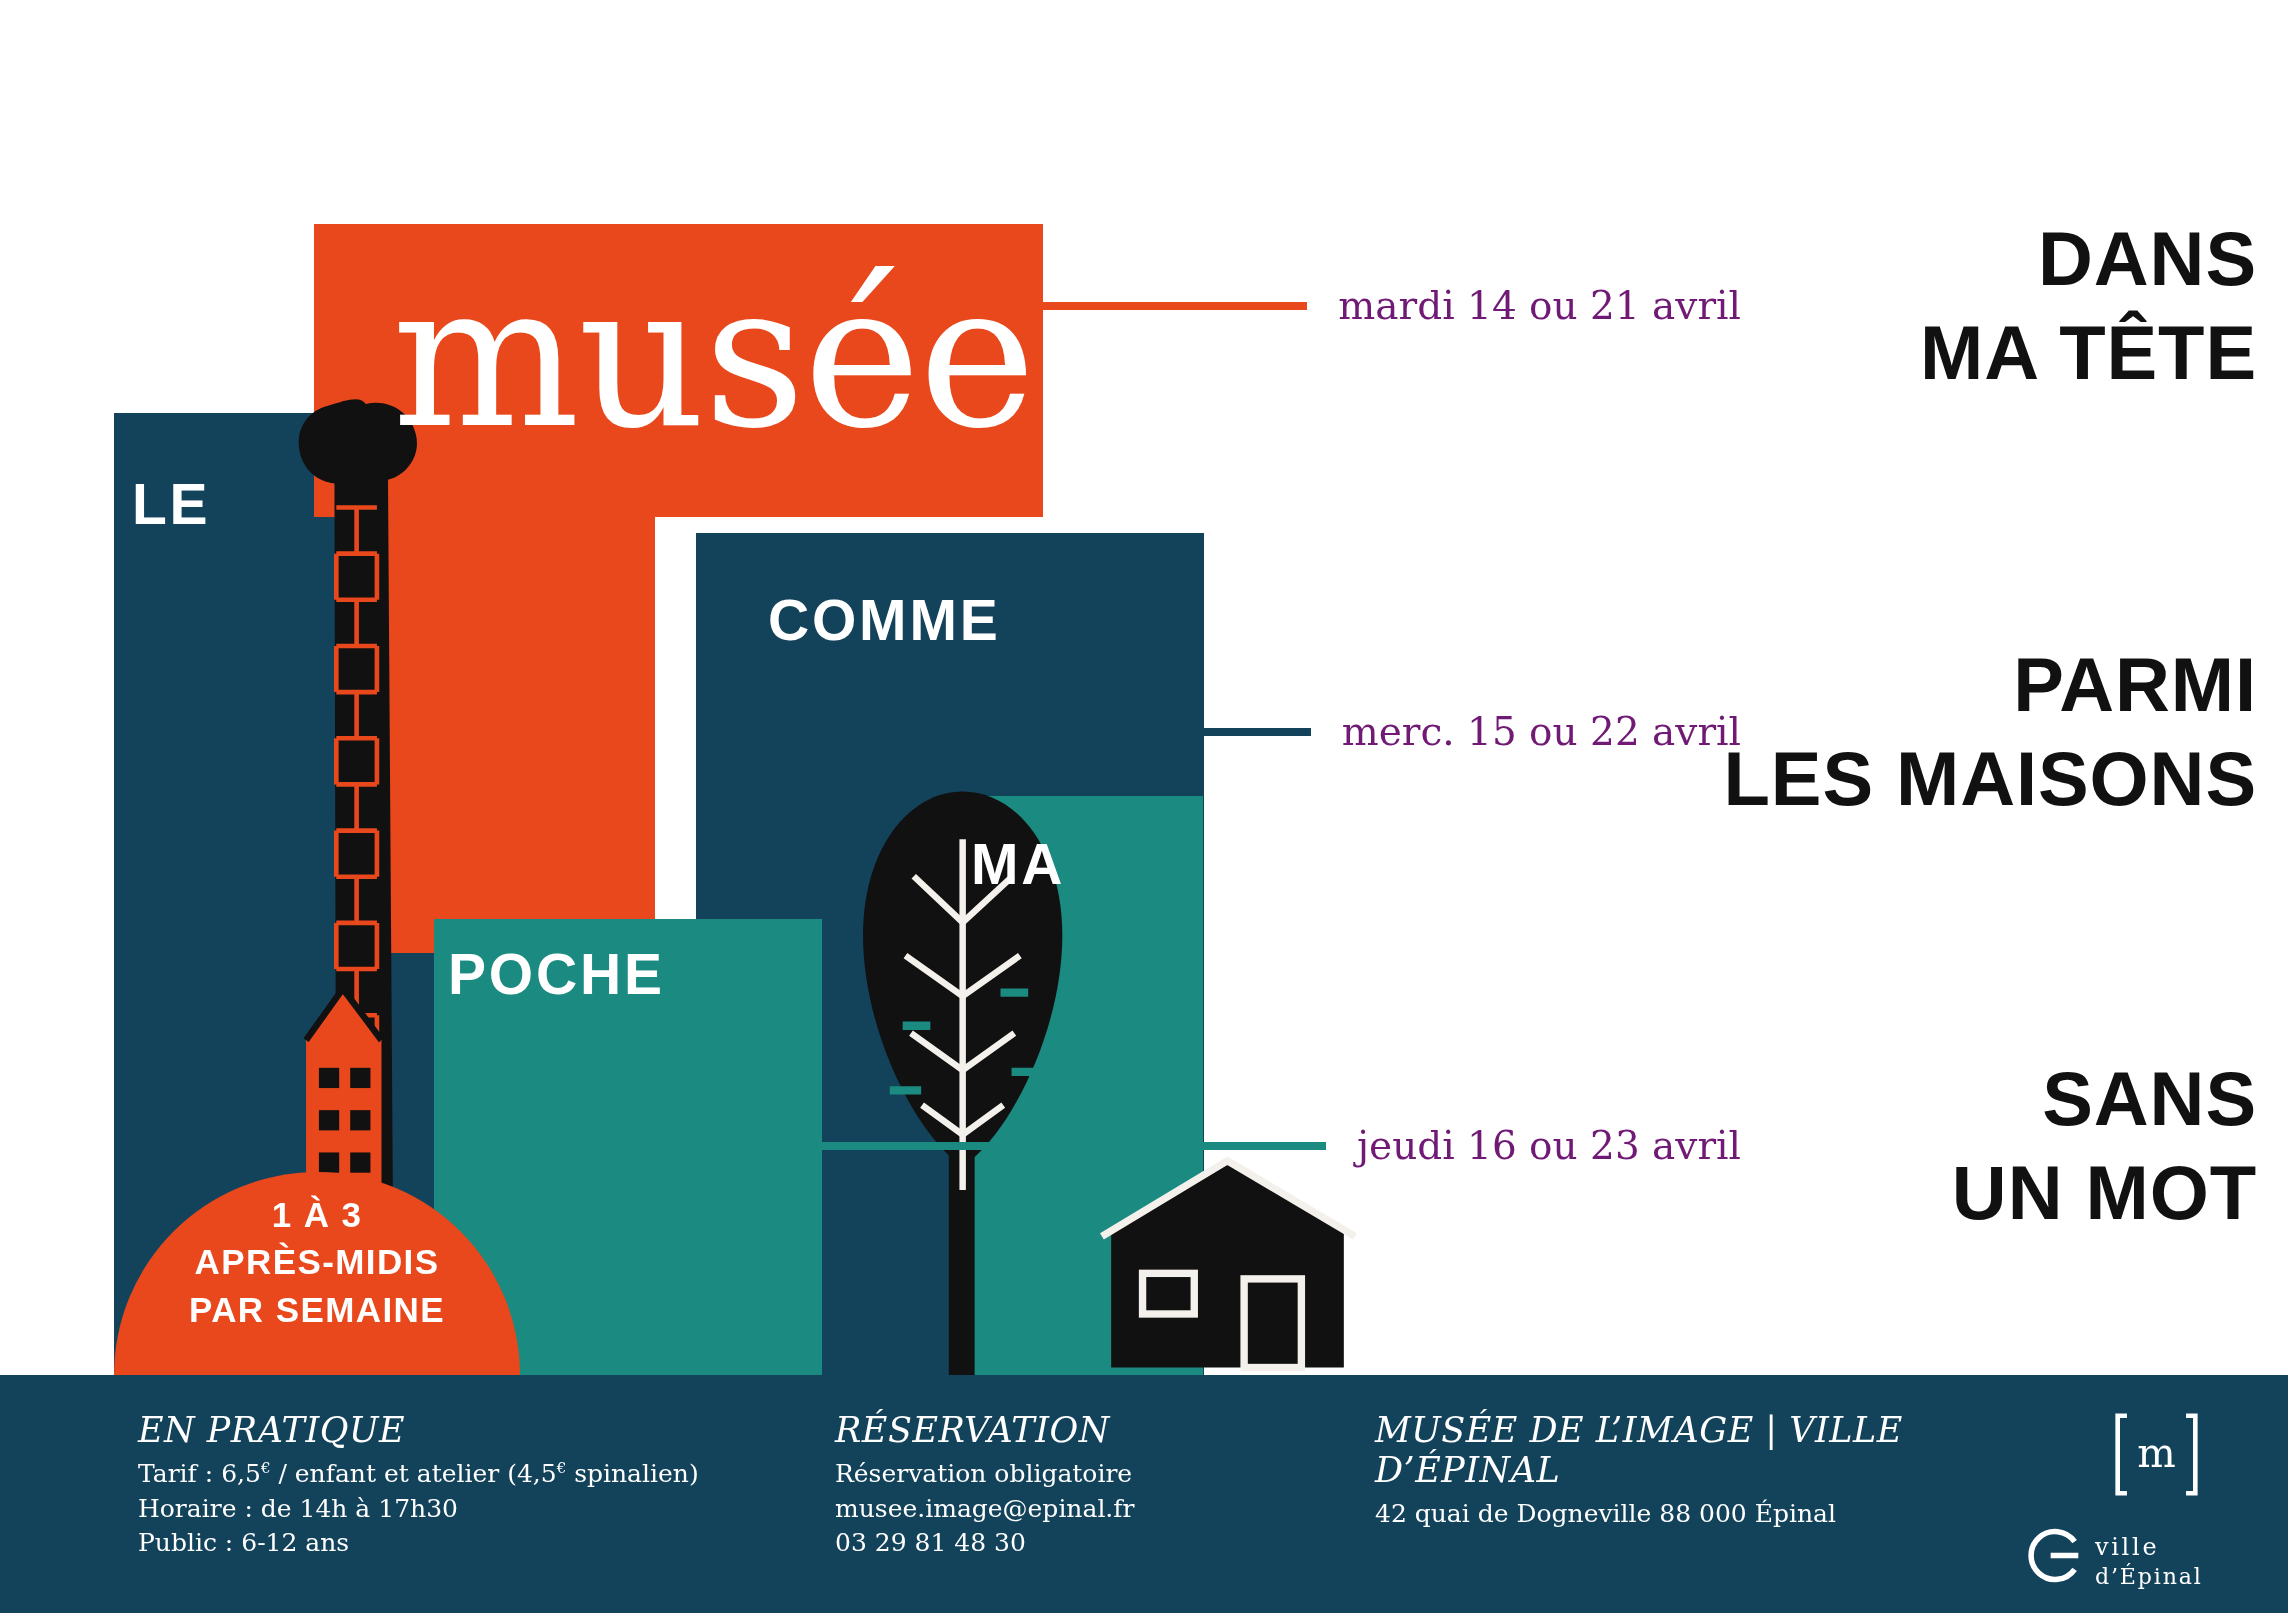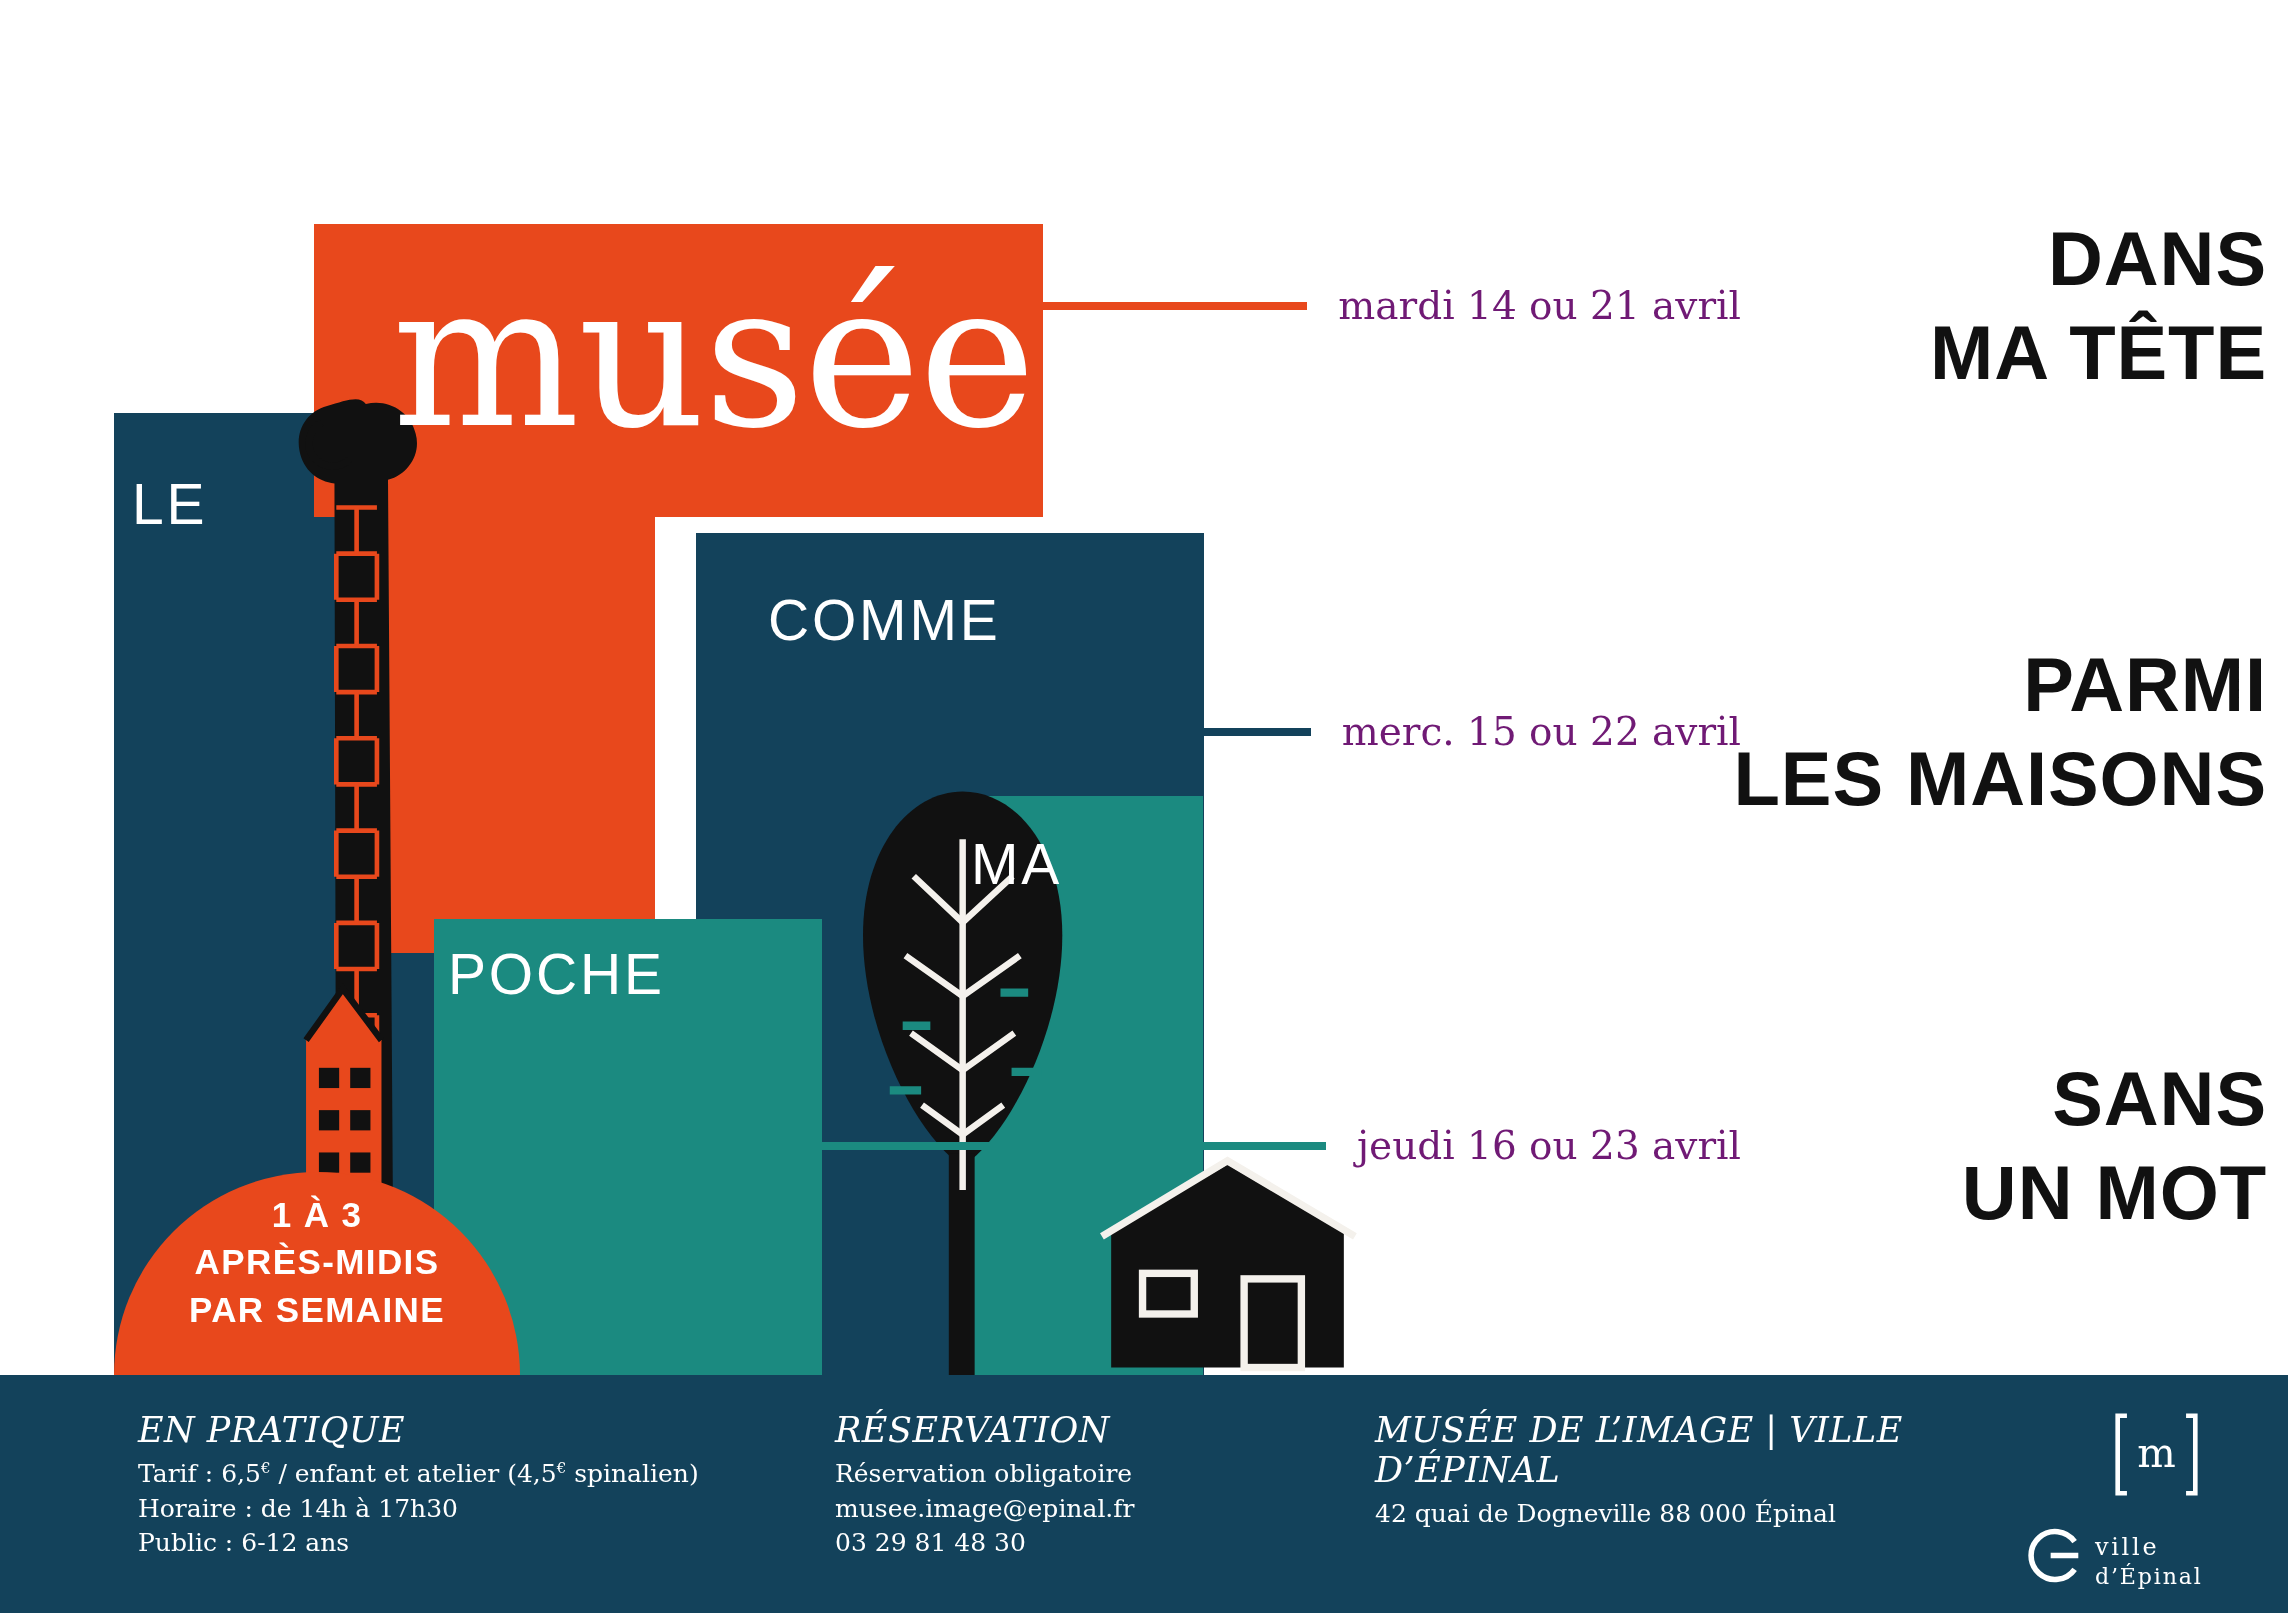--- a/index.html
+++ b/index.html
@@ -23,21 +23,21 @@
   #block-teal-poche  { left: 434px;  top: 919px;  width: 388px;  height: 461px;  background: #1b8a80; }
   #block-teal-ma     { left: 952px; top: 796px;  width: 251px;  height: 580px;  background: #1b8a80; }
 
   
   #footer { position: absolute; left: 0; top: 1375px; width: 2289px; height: 238px; background: #13425b; }
 
   
   .word {
     position: absolute;
     color: #ffffff;
-    font-weight: normal;
+    font-weight: bold;
     letter-spacing: 2.8px;
     white-space: nowrap;
   }
   #word-le     { left: 132px;  top: 471px;  font-size: 57px; }
   #word-comme  { left: 748px;  top: 587px;  font-size: 57px; margin-left: 20px; }
   #word-ma     { left: 971px; top: 831px;  font-size: 57px; }
   #word-poche  { left: 448px;  top: 941px; font-size: 57px; }
 
   #word-musee {
     position: absolute;
@@ -71,21 +71,21 @@
   }
 
   
   .prog { position: absolute; right: 0; width: 1477px; }
   .prog .title1, .prog .title2 {
     text-align: right;
     color: #111;
     font-weight: bold;
     font-size: 76px;
     letter-spacing: 0.9px;
-    padding-right: 22px;
+    padding-right: 32px;
     line-height: 1.02;
   }
   .prog .rule-row {
     display: flex;
     align-items: center;
     justify-content: flex-end;
     height: 16.6px;
   }
   .prog .rule { flex: 1 1 auto; height: 8.3px; }
   .prog .date {

